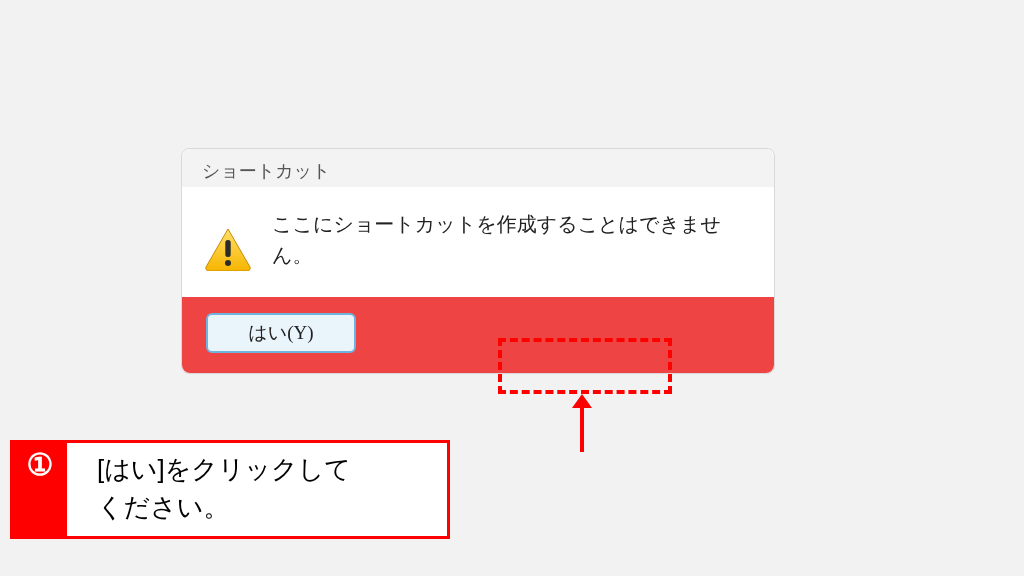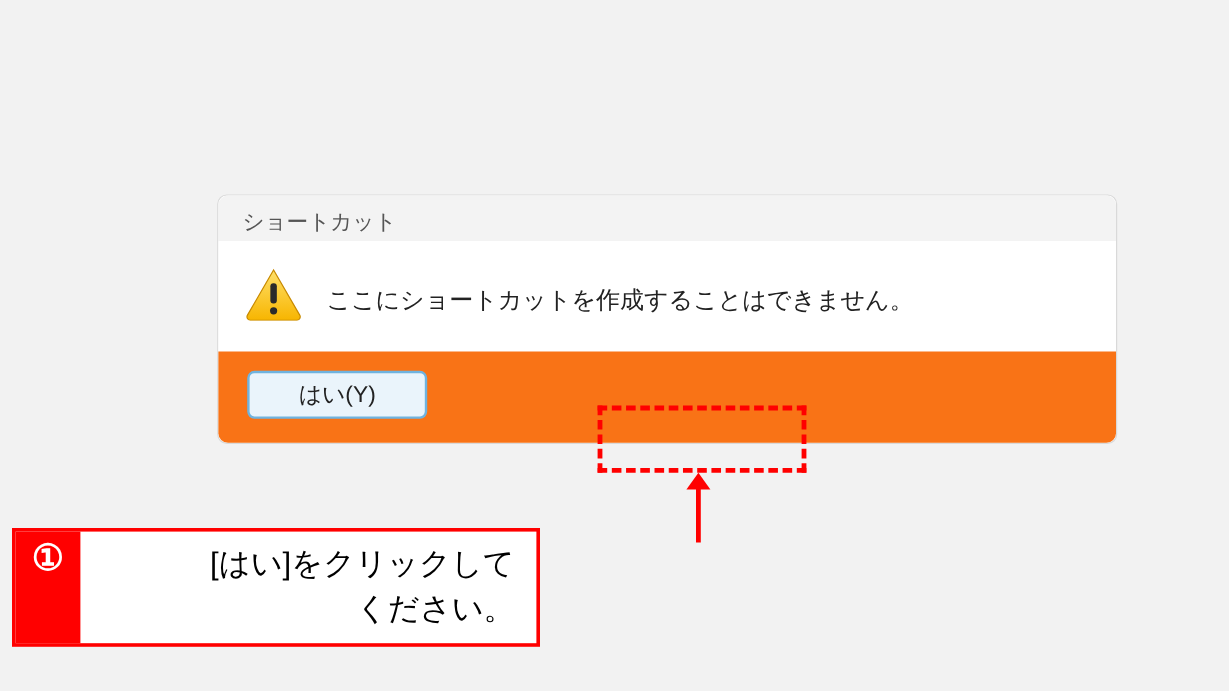--- a/index.html
+++ b/index.html
@@ -11,26 +11,27 @@
     background: #f2f2f2;
     font-family: "Yu Gothic UI", "Meiryo", "MS PGothic", sans-serif;
     overflow: hidden;
     position: relative;
   }
 
   
   .dialog {
     position: absolute;
     left: 181px;
-    top: 162px;
-    width: 750px;
+    top: 148px;
+    width: 594px;
     border: 1px solid #d9d9d9;
     border-radius: 8px;
     background: #ffffff;
     box-shadow: 0 0 0 0 rgba(0,0,0,0);
+    font-family: Liberation Serif, serif;
   }
   .dialog-titlebar {
     padding: 10px 20px 4px 20px;
     background: #f3f3f3;
     border-top-left-radius: 8px;
     border-top-right-radius: 8px;
     font-size: 18px;
     color: #555;
   }
   .dialog-body {
@@ -40,21 +41,21 @@
     align-items: flex-end;
     gap: 20px;
   }
   .warning-icon svg { display: block; }
   .dialog-message {
     font-size: 20px;
     line-height: 1.55;
     color: #222;
   }
   .dialog-buttons {
-    background: #f97316;
+    background: #ef4444;
     border-bottom-left-radius: 8px;
     border-bottom-right-radius: 8px;
     padding: 16px 24px 20px 24px;
     display: flex;
     justify-content: flex-start;
     gap: 22px;
   }
   .win-button {
     min-width: 150px;
     height: 40px;
@@ -110,26 +111,25 @@
     color: #ffffff;
     font-size: 30px;
     font-weight: bold;
     display: flex;
     align-items: flex-start;
     justify-content: center;
     padding-top: 4px;
   }
   .instruction .txt {
     flex: 1;
-    padding: 8px 18px 10px 14px;
+    padding: 8px 18px 10px 30px;
     font-size: 26px;
     line-height: 1.45;
     color: #000;
     white-space: pre-line;
-    text-align: right;
   }
 </style>
 </head>
 <body>
 
 <div class="dialog">
 
   <div class="dialog-titlebar">
     <span>ショートカット</span>
   </div>

